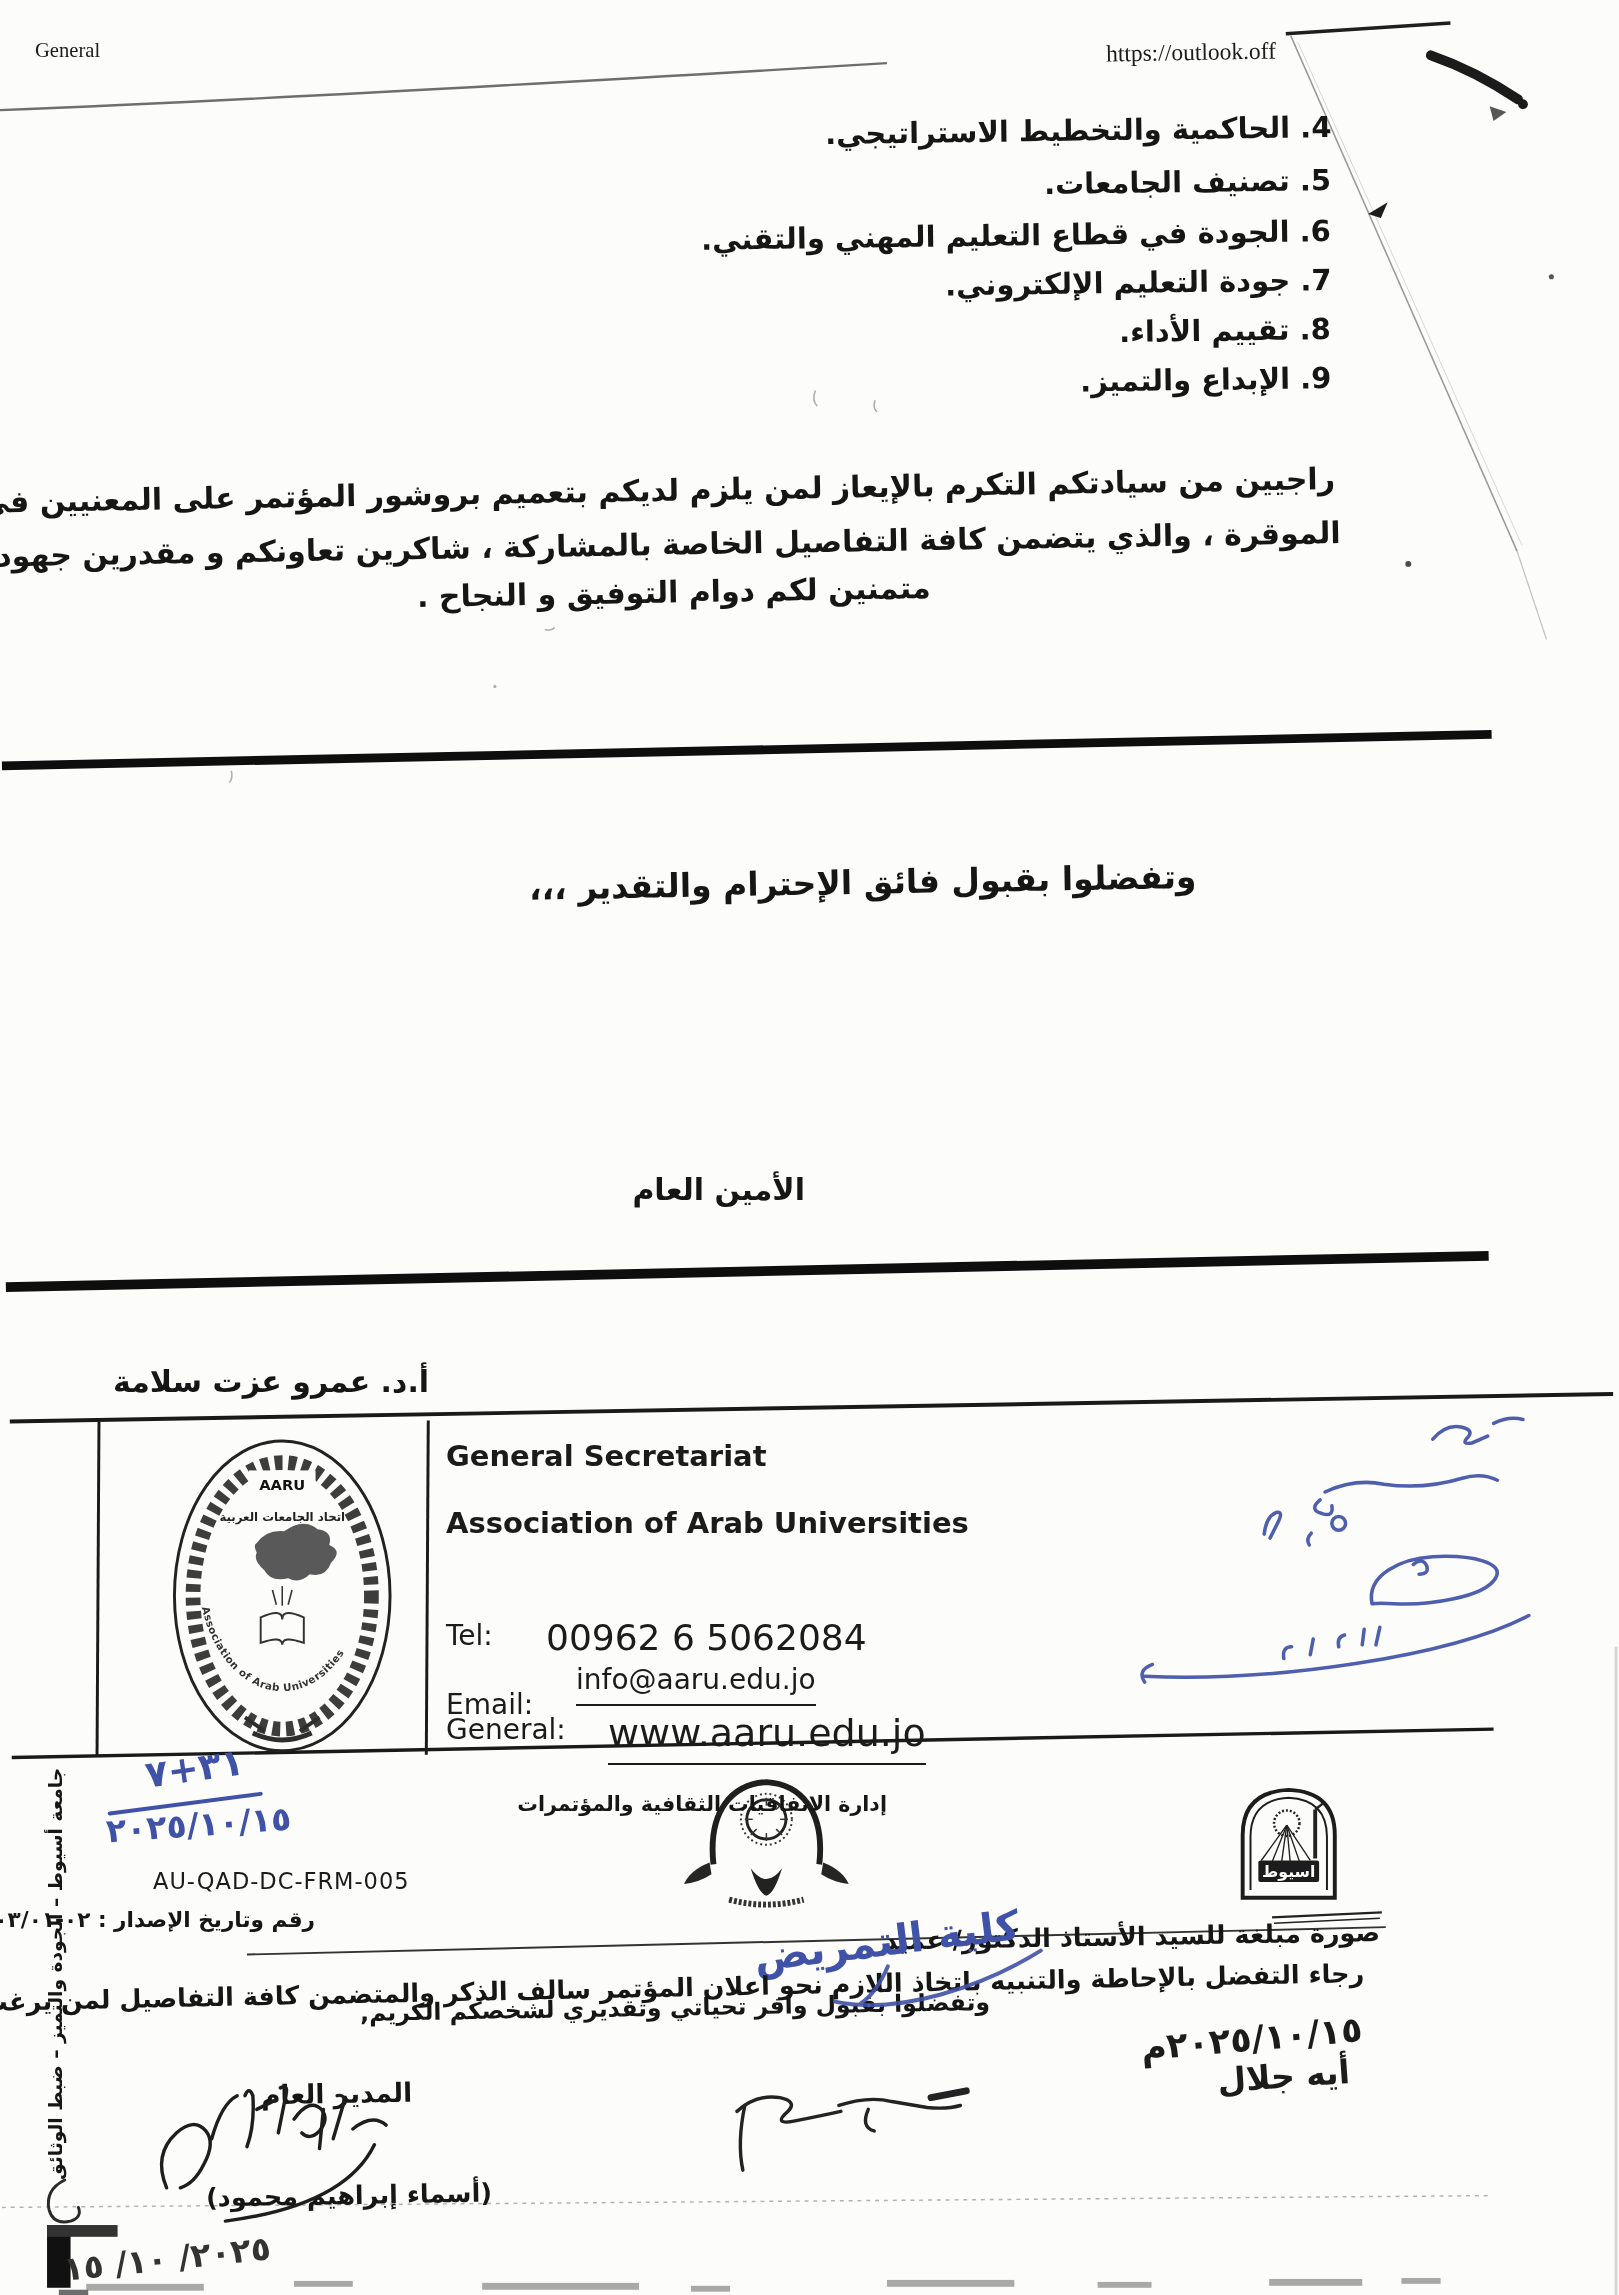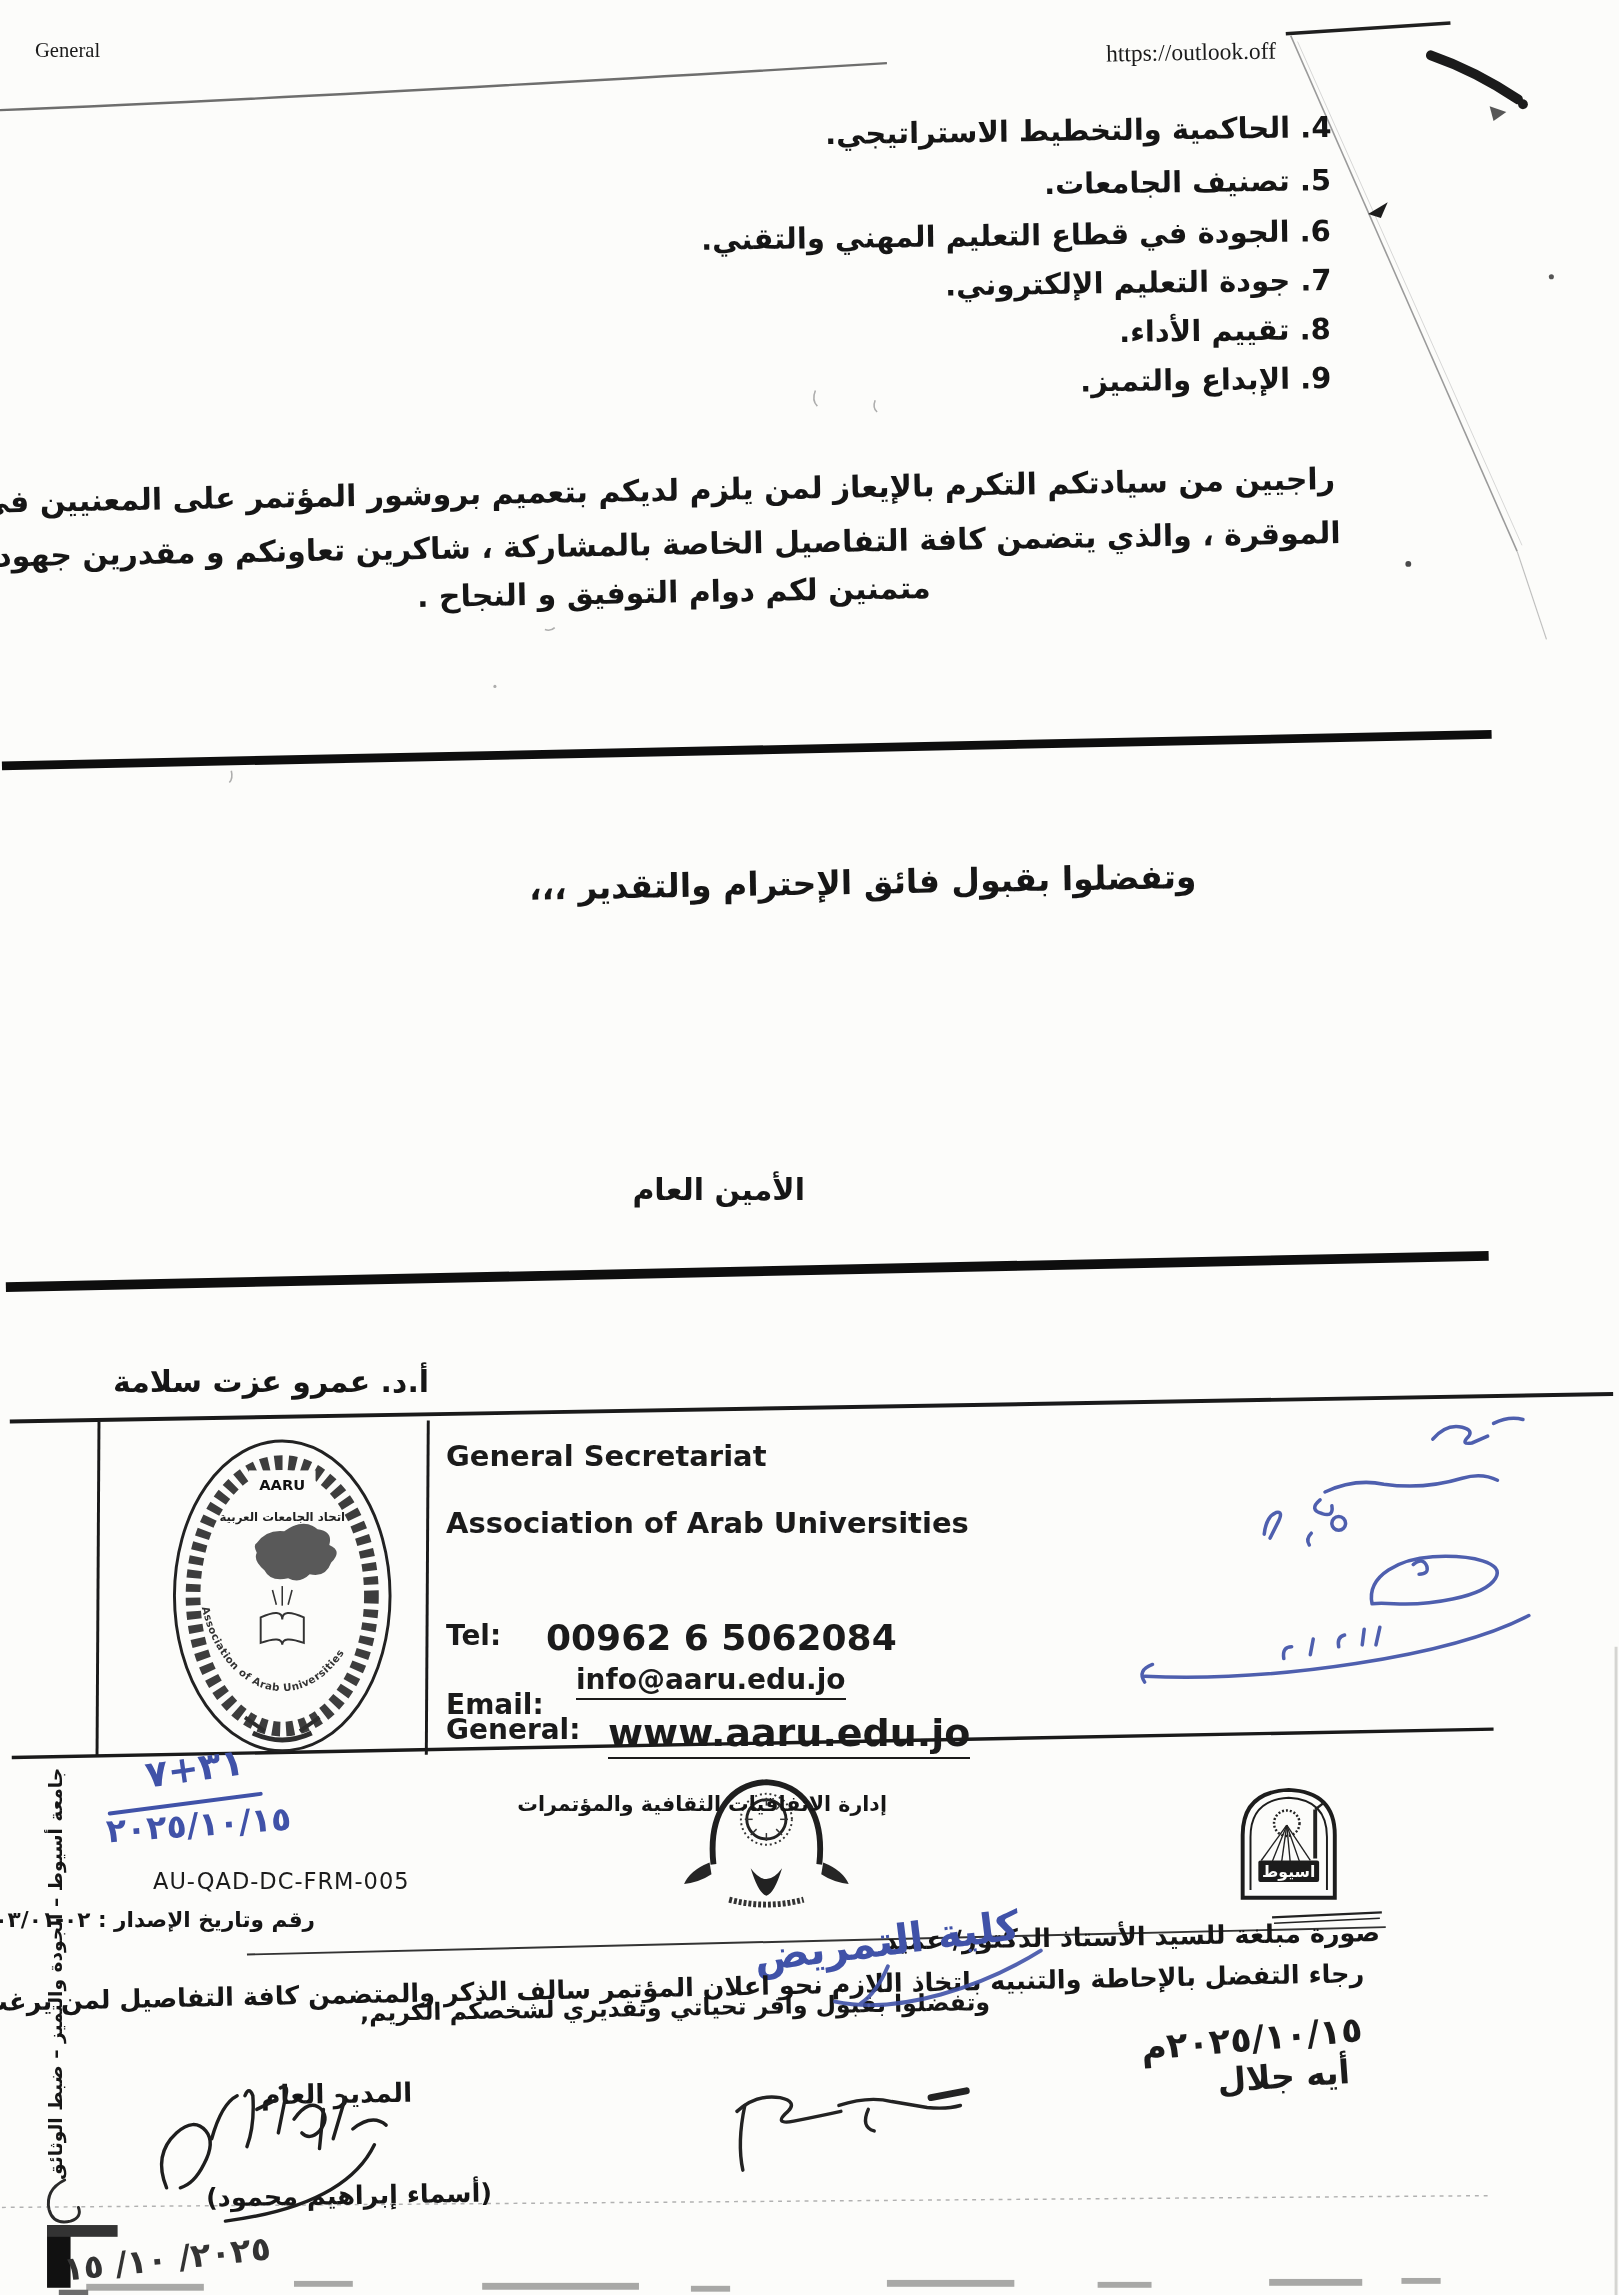--- a/index.html
+++ b/index.html
@@ -4,23 +4,23 @@
 <style>
   html,body{margin:0;padding:0;background:#e9e9e6;}
   .page{position:relative;width:1619px;height:2296px;background:#fcfcfa;overflow:hidden;
         font-family:"DejaVu Sans",sans-serif;}
   .abs{position:absolute;white-space:nowrap;}
   .ar{direction:rtl;font-weight:700;color:#161616;}
   .en{direction:ltr;color:#1b1b1b;}
   .serif{font-family:"Liberation Serif","DejaVu Serif",serif;font-weight:400;}
   .hw{color:#1c1c1c;font-weight:700;}
   .hwblue{color:#4052a8;font-weight:700;}
-  .uline{border-bottom:2.9px solid #1b1b1b;padding-bottom:2px;}
+  .uline{border-bottom:2.9px solid #1b1b1b;padding-bottom:8px;}
   svg{position:absolute;left:0;top:0;pointer-events:none;}
-  .lbl{font-weight:700;}
+  .lbl{font-weight:400;}
 </style>
 </head>
 <body>
 
 <div class="page">
 
   <svg width="1619" height="2296" viewBox="0 0 1652 2342">
 
     <path d="M0,112 C300,100 640,80 905,64" stroke="#4a4a4a" stroke-width="2.4" fill="none" opacity="0.8"></path>
 

